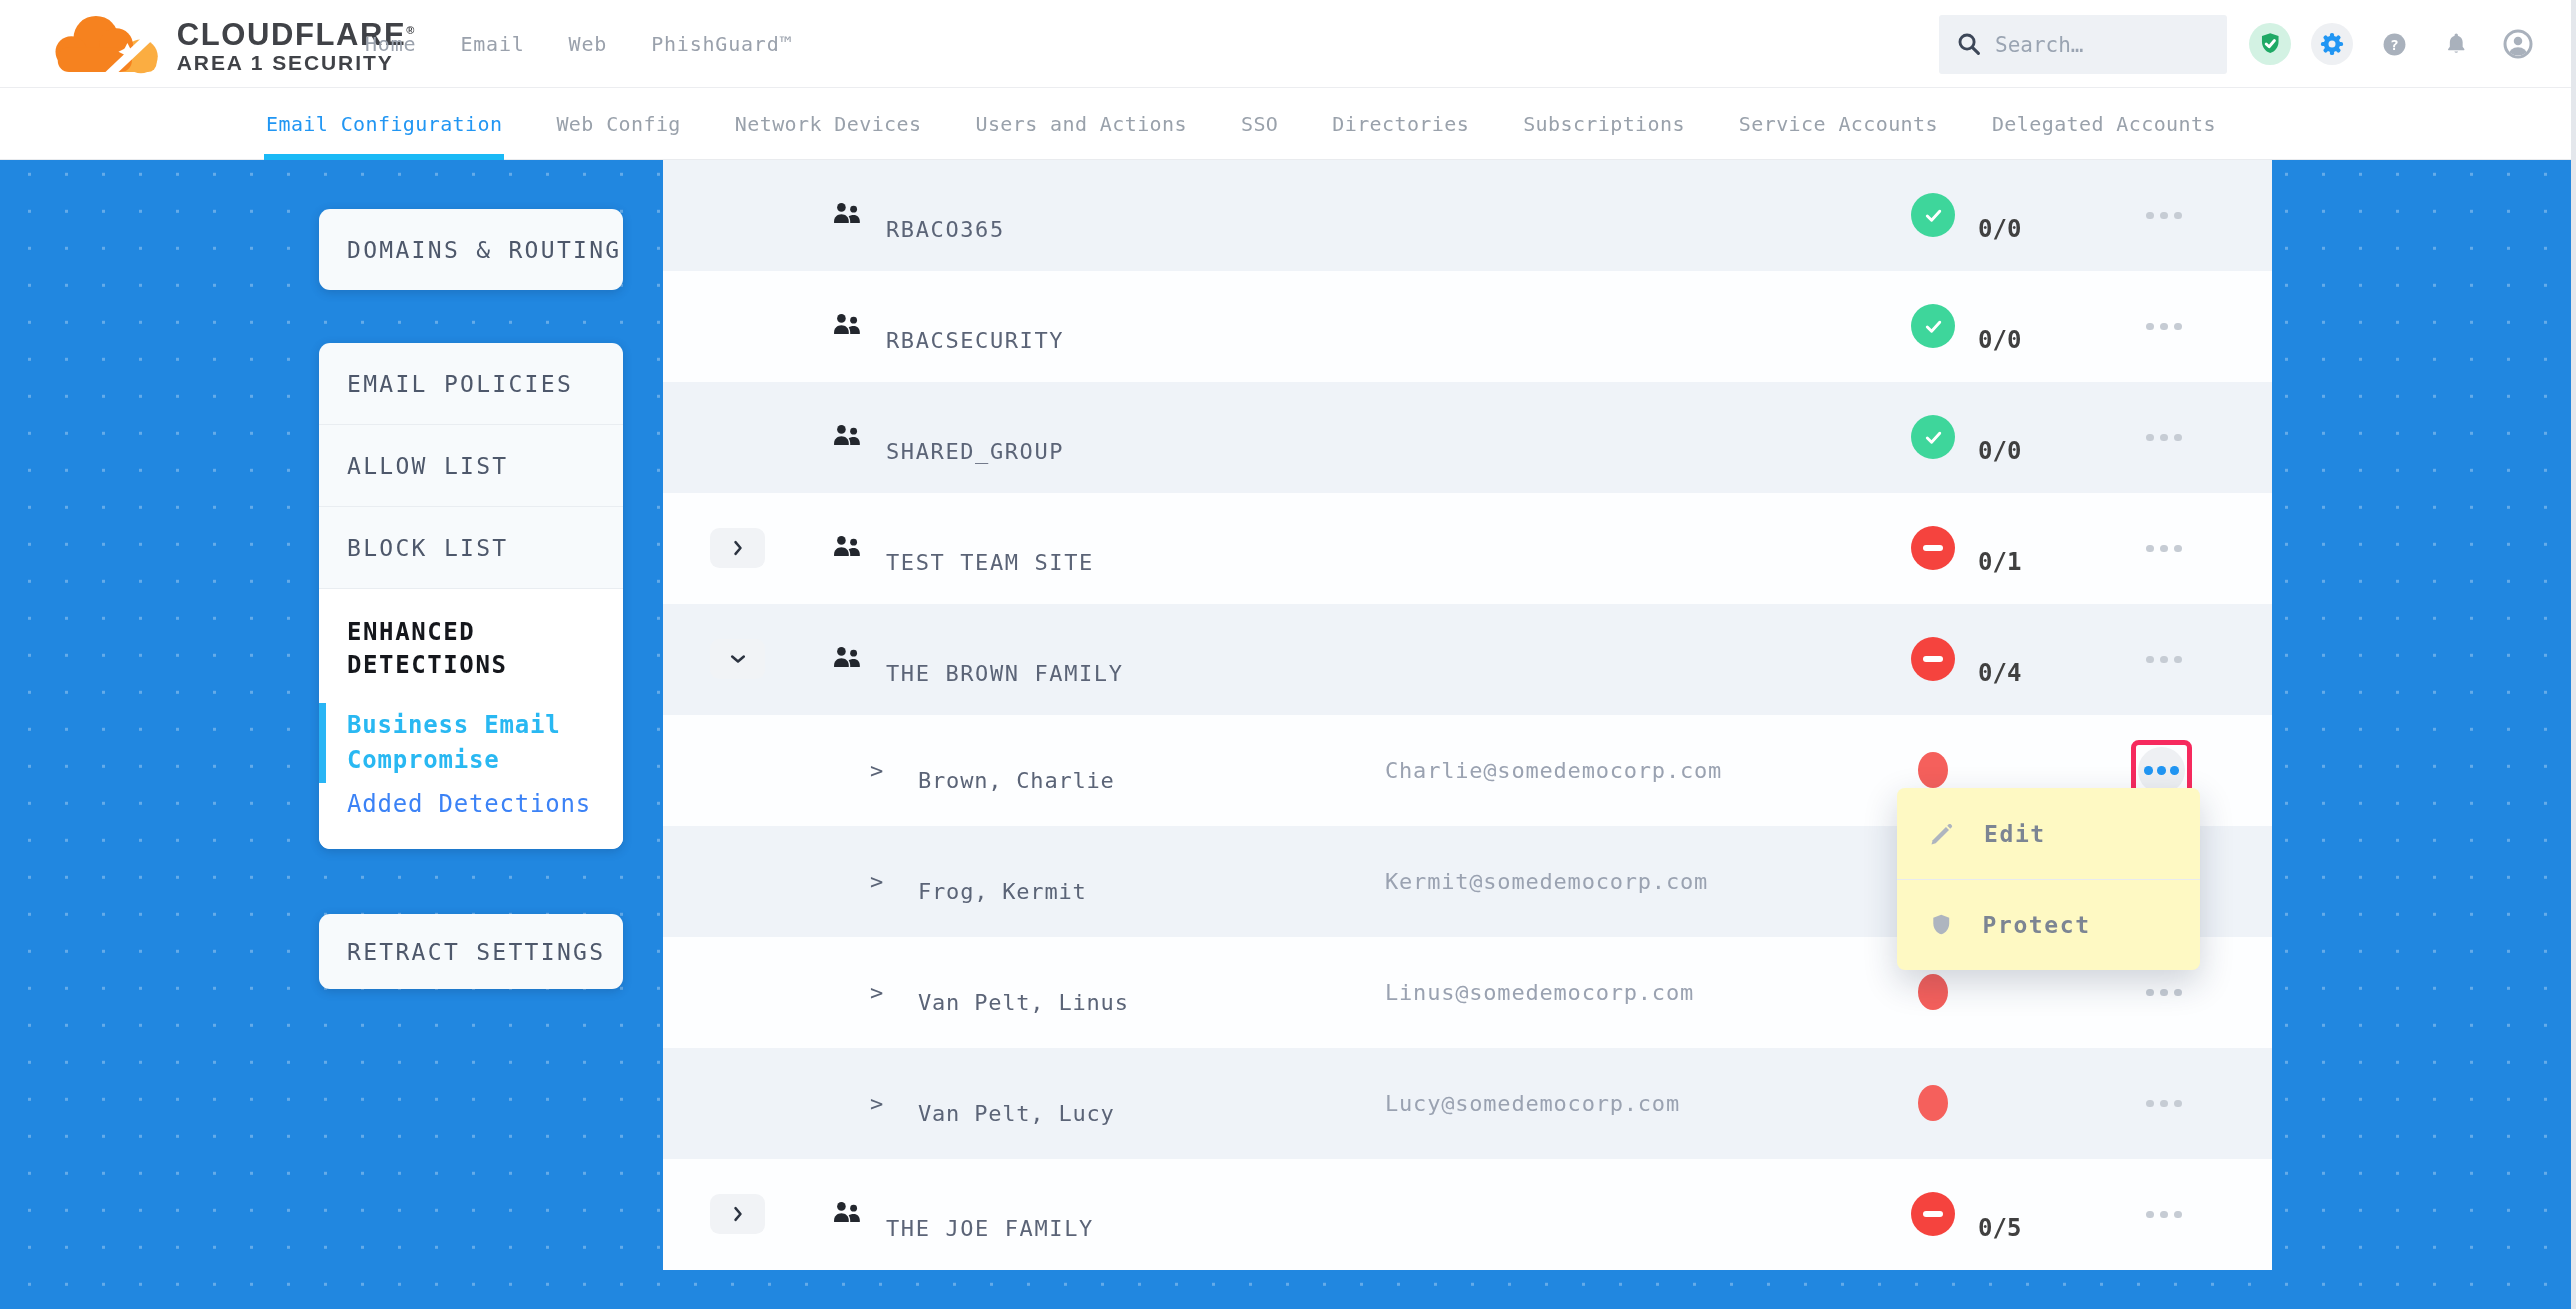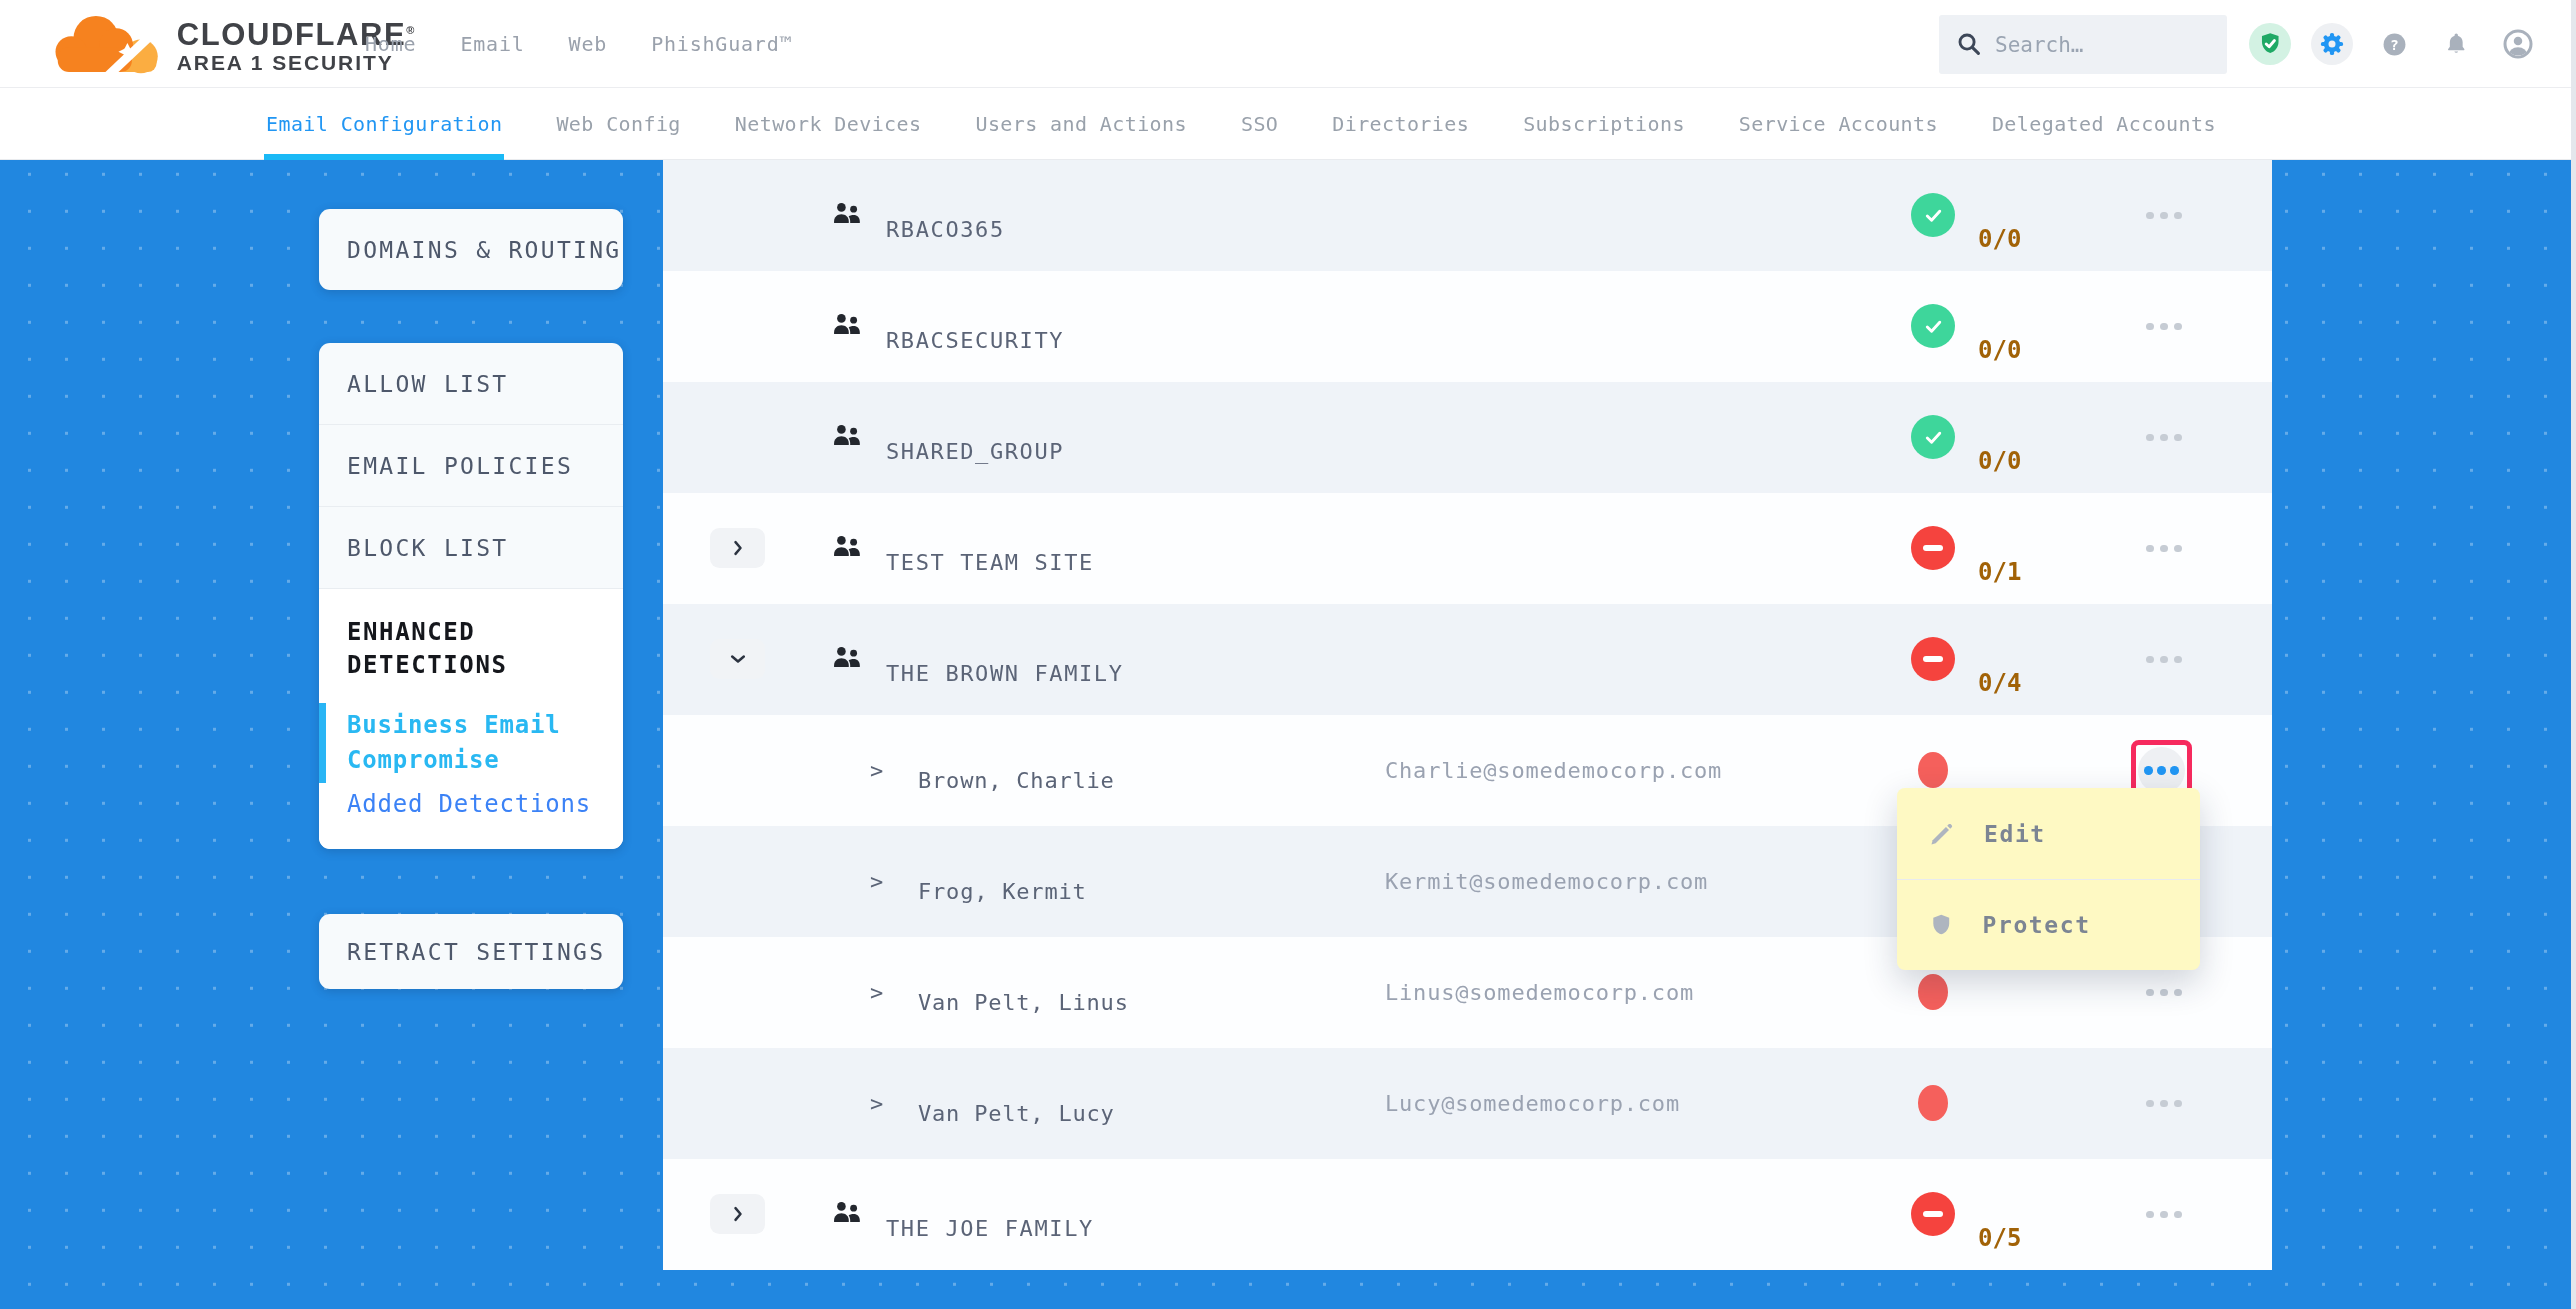--- a/index.html
+++ b/index.html
@@ -57,21 +57,21 @@
   .ppl{ position:absolute; left:167px; top:39px; }
   .grp-label{ position:absolute; left:223px; top:0; height:139px; display:flex; align-items:center; font-size:22px; letter-spacing:1.6px; color:#5b6477; }
   .member-arrow{ position:absolute; left:207px; top:0; height:111px; display:flex; align-items:center; font-size:22px; color:#5b6477; }
   .member-name{ position:absolute; left:255px; top:10px; height:111px; display:flex; align-items:center; font-size:22px; letter-spacing:0.8px; color:#5b6477; }
   .email{ position:absolute; left:722px; top:0; height:111px; display:flex; align-items:center; font-size:22px; letter-spacing:0.8px; color:#9aa2b1; }
   .badge{ position:absolute; left:1248px; top:33px; width:44px; height:44px; border-radius:50%; display:flex; align-items:center; justify-content:center; }
   .badge.ok{ background:#3ed69b; }
   .badge.blocked{ background:#f5433e; }
   .badge .minus{ width:20px; height:5.4px; background:#fff; border-radius:3.1px; }
   .mdot{ position:absolute; left:1255px; top:37px; width:30px; height:36px; border-radius:50%; background:#f5605c; }
-  .count{ position:absolute; left:1315px; top:16px; height:125px; display:flex; align-items:center; font-size:24px; font-weight:bold; color:#a16207; }
+  .count{ position:absolute; left:1315px; top:6px; height:125px; display:flex; align-items:center; font-size:24px; font-weight:bold; color:#404040; }
   .dots{ position:absolute; left:1483px; top:0; height:111px; display:flex; align-items:center; gap:6.2px; cursor:pointer; }
   .dots i{ width:7.8px; height:7.8px; border-radius:50%; background:#c6ccd4; display:block; }
   .menu-highlight{ position:absolute; left:1468px; top:25px; width:61px; height:61px; border:5.4px solid #f62a5e; border-radius:7.8px; display:flex; align-items:center; justify-content:center; cursor:pointer; }
   .menu-highlight .circ{ width:47px; height:47px; border-radius:50%; background:#eef0f3; display:flex; align-items:center; justify-content:center; gap:4.7px; }
   .menu-highlight .circ i{ width:8.6px; height:8.6px; border-radius:50%; background:#2196f3; display:block; }
   
   .ctx-menu{ position:absolute; left:1897px; top:788px; width:303px; background:#fef9c3; border-radius:7.8px; box-shadow:0 12.5px 34px rgba(25,40,70,.20); z-index:40; overflow:hidden; }
   .ctx-item{ height:91px; display:flex; align-items:center; padding-left:31px; gap:28px; cursor:pointer; }
   .ctx-item + .ctx-item{ border-top:0.8px solid #e8ebef; }
   .ctx-item .lbl{ font-size:23px; font-weight:bold; letter-spacing:1.6px; color:#7c8593; }
@@ -174,22 +174,22 @@
     <div class="tab">Service Accounts</div>
     <div class="tab">Delegated Accounts</div>
   </div>
 
 <div class="side-card" id="card-domains">
   <div class="card-single">DOMAINS &amp; ROUTING</div>
 </div>
 
 <div class="side-card" id="card-policies">
   <div id="policy-list">
+      <div class="plain-item">EMAIL POLICIES</div>
       <div class="plain-item">ALLOW LIST</div>
-      <div class="plain-item">EMAIL POLICIES</div>
       <div class="plain-item">BLOCK LIST</div>
     </div>
   <div class="white-section">
     <div class="enh-head">ENHANCED DETECTIONS</div>
     <div class="active-item">
       <span class="bar"></span>
       <span>Business Email Compromise</span>
     </div>
     <div class="muted-item">Added Detections</div>
   </div>

